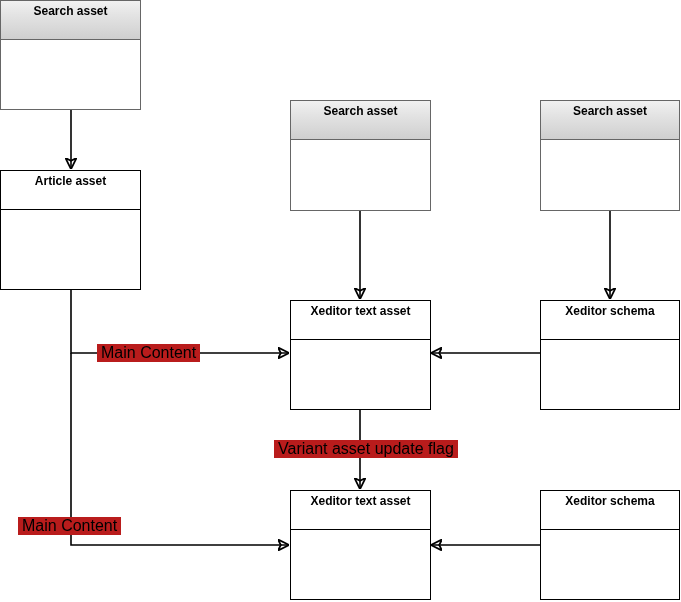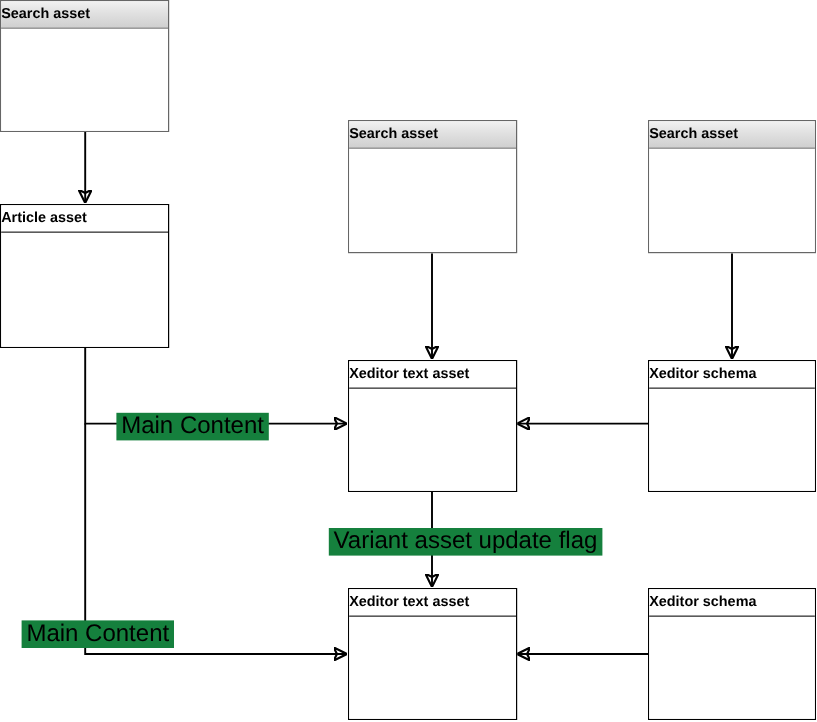--- a/index.html
+++ b/index.html
@@ -28,22 +28,23 @@
     z-index: 2;
   }
   .node.plain {
     border: 1px solid #000000;
   }
   .node.shaded {
     border: 1px solid #666666;
   }
   .node-title {
     box-sizing: border-box;
-    height: 23px;
+    height: 39px;
     line-height: 21px;
+    text-align: center;
     font-size: 12px;
     font-weight: bold;
     color: #000000;
     white-space: nowrap;
     overflow: hidden;
   }
   .node.plain > .node-title {
     border-bottom: 1px solid #000000;
     background: #ffffff;
   }
@@ -65,24 +66,24 @@
     z-index: 1;
     overflow: visible;
   }
   .edges path, .edges line {
     stroke: #000000;
     stroke-width: 1.6;
     fill: none;
   }
   .edge-label {
     position: absolute;
-    font-size: 20px;
+    font-size: 16px;
     color: #000000;
     white-space: nowrap;
-    background: #15803d;
+    background: #b91c1c;
     padding: 0 4px;
     z-index: 3;
   }
 </style>
 </head>
 <body>
 
 <div id="canvas">
 
   <svg class="edges" viewBox="0 0 681 602" width="681" height="602">

